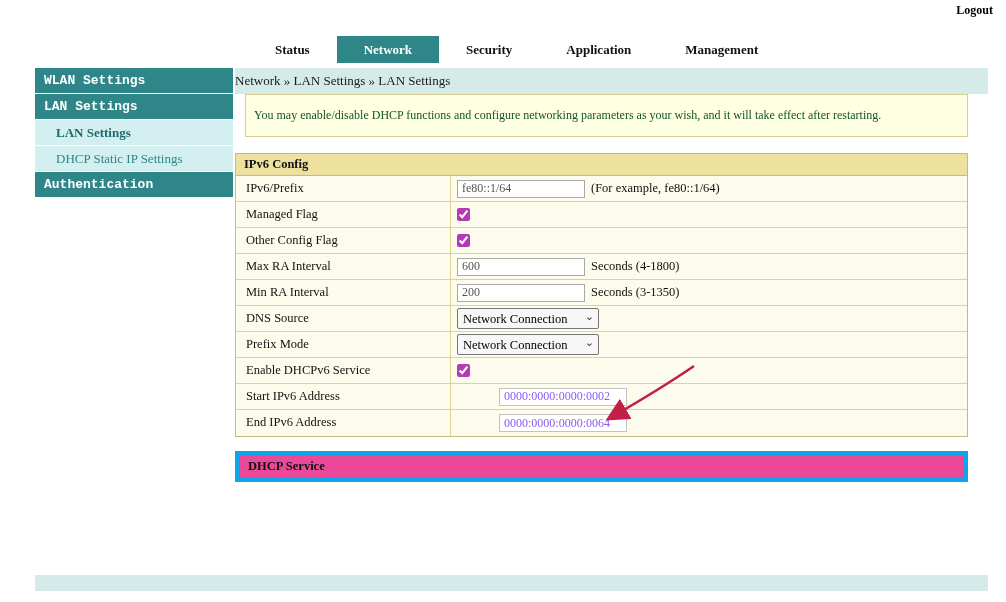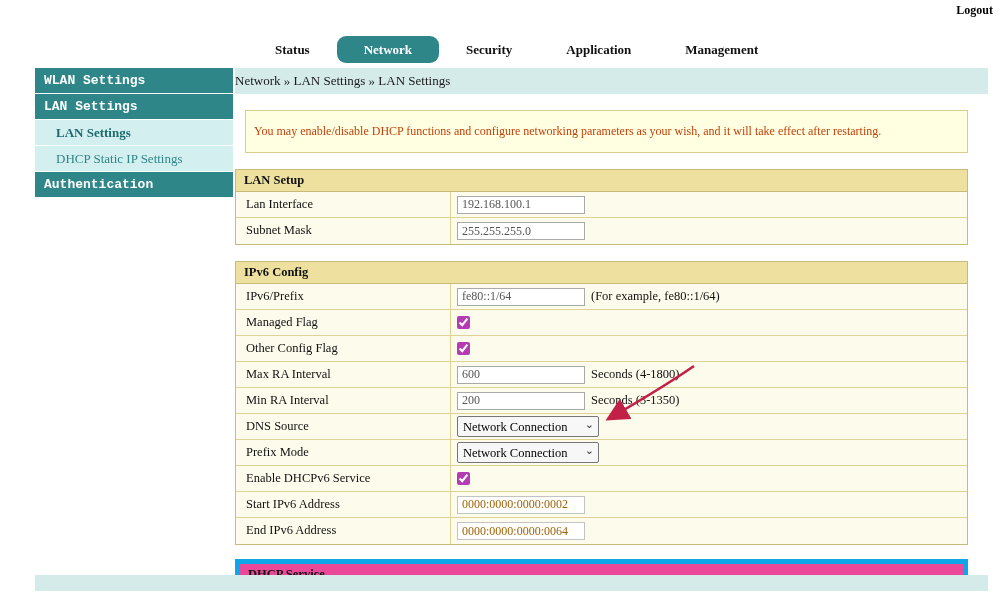--- a/index.html
+++ b/index.html
@@ -4,42 +4,42 @@
 <style>
   * { margin:0; padding:0; box-sizing:border-box; }
   html,body { background:#fff; }
   body { font-family:"Liberation Serif","DejaVu Serif",serif; }
   .screen { position:relative; width:1006px; height:602px; background:#fff; overflow:hidden; }
 
   .logout { position:absolute; top:3px; right:13px; font-size:12px; font-weight:bold; color:#000; cursor:pointer; }
 
   .tabbar { position:absolute; top:36px; left:248px; height:27px; display:flex; }
   .tab { line-height:27px; padding:0 27px; font-size:13px; font-weight:bold; color:#111; cursor:pointer; white-space:nowrap; }
-  .tab.active { background:#2e8688; color:#fff;border-radius:9px; }
+  .tab.active { background:#2e8688; color:#fff; }
 
   .sidebar { position:absolute; top:68px; left:35px; width:198px; }
   .side-item { height:25px; line-height:25px; margin-bottom:1px; font-size:13px; cursor:pointer; white-space:nowrap; overflow:hidden; }
   .side-header { background:#2e8688; color:#fff; font-weight:bold; padding-left:9px;font-family:Liberation Mono, monospace; }
   .side-sub { background:#d4efef; color:#2e8688; padding-left:21px; }
   .side-sub.selected { font-weight:bold; color:#1d6b6d; }
 
   .content { position:absolute; left:235px; top:68px; width:753px; }
   .breadcrumb { background:#d4ebea; height:26px; line-height:26px; padding-left:0; font-size:13px; color:#1a1a1a; }
 
-  .notice { margin:16px 20px 0 10px; background:#ffffe1; border:1px solid #d9cd8d; padding:13px 8px; font-size:12px; color:#c2410c; white-space:nowrap; overflow:hidden; }
+  .notice { margin:0 20px 0 10px; background:#ffffe1; border:1px solid #d9cd8d; padding:13px 8px; font-size:12px; color:#14532d; white-space:nowrap; overflow:hidden; }
 
   .cfg { width:733px; margin-top:16px; border:1px solid #c9b97a; }
   .sec-header { background:#eee1a0; font-weight:bold; font-size:12.5px; color:#111; padding:3px 8px; border-bottom:1px solid #c9b97a; }
   .row { display:flex; height:26px; background:#fdfbeb; border-bottom:1px solid #e0d194; font-size:12.5px; color:#111; }
   .row:last-child { border-bottom:none; }
   .cell-label { width:215px; line-height:25px; padding-left:10px; border-right:1px solid #e0d194; white-space:nowrap; }
   .cell-ctl { flex:1; display:flex; align-items:center; padding-left:6px; gap:6px; }
 
   input.txt { width:128px; height:18px; border:1px solid #a9a9a9; background:#fff; font-family:"Liberation Serif","DejaVu Serif",serif; font-size:12px; color:#555; padding:0 4px; }
-  input.txt.dim { color:#a16207; border-color:#c3c3c3; }
+  input.txt.dim { color:#8b5cf6; border-color:#c3c3c3;margin-left:42px; }
   .hint { font-size:12.5px; color:#111; white-space:nowrap; }
 
   input[type=checkbox] { width:13px; height:13px; accent-color:#b43bb4; cursor:pointer; }
 
   .sel-wrap { position:relative; display:inline-block; }
   select.sel { appearance:none; -webkit-appearance:none; width:142px; height:21px; border:1px solid #767676; border-radius:2px; background:#f7f7f7; font-family:"Liberation Serif","DejaVu Serif",serif; font-size:12.5px; color:#000000; padding:0 18px 0 5px; cursor:pointer; }
   .chev { position:absolute; right:5px; top:2px; font-size:11px; color:#333; pointer-events:none; }
 
   .dhcp-header { margin-top:14px; width:733px; background:#ec4899; border:5px solid #0ea5e9; font-weight:bold; font-size:12.5px; color:#111; padding:3px 8px; }
 
@@ -69,35 +69,20 @@
     <div class="side-item side-sub">DHCP Static IP Settings</div>
     <div class="side-item side-header">Authentication</div>
   </div>
 
   <div class="content">
 
     <div class="breadcrumb">Network » LAN Settings » LAN Settings</div>
 
     <div class="notice">You may enable/disable DHCP functions and configure networking parameters as your wish, and it will take effect after restarting.</div>
 
-    <div class="cfg">
-      <div class="sec-header">LAN Setup</div>
-      <div class="row">
-        <div class="cell-label">Lan Interface</div>
-        <div class="cell-ctl">
-          <input class="txt" type="text" value="192.168.100.1" style="">
-        </div>
-      </div>
-      <div class="row">
-        <div class="cell-label">Subnet Mask</div>
-        <div class="cell-ctl">
-          <input class="txt" type="text" value="255.255.255.0" style="">
-        </div>
-      </div>
-    </div>
 
     <div class="cfg">
       <div class="sec-header">IPv6 Config</div>
 
       <div class="row">
         <div class="cell-label">IPv6/Prefix</div>
         <div class="cell-ctl">
           <input class="txt" type="text" value="fe80::1/64" style="">
           <span class="hint">(For example, fe80::1/64)</span>
         </div>

